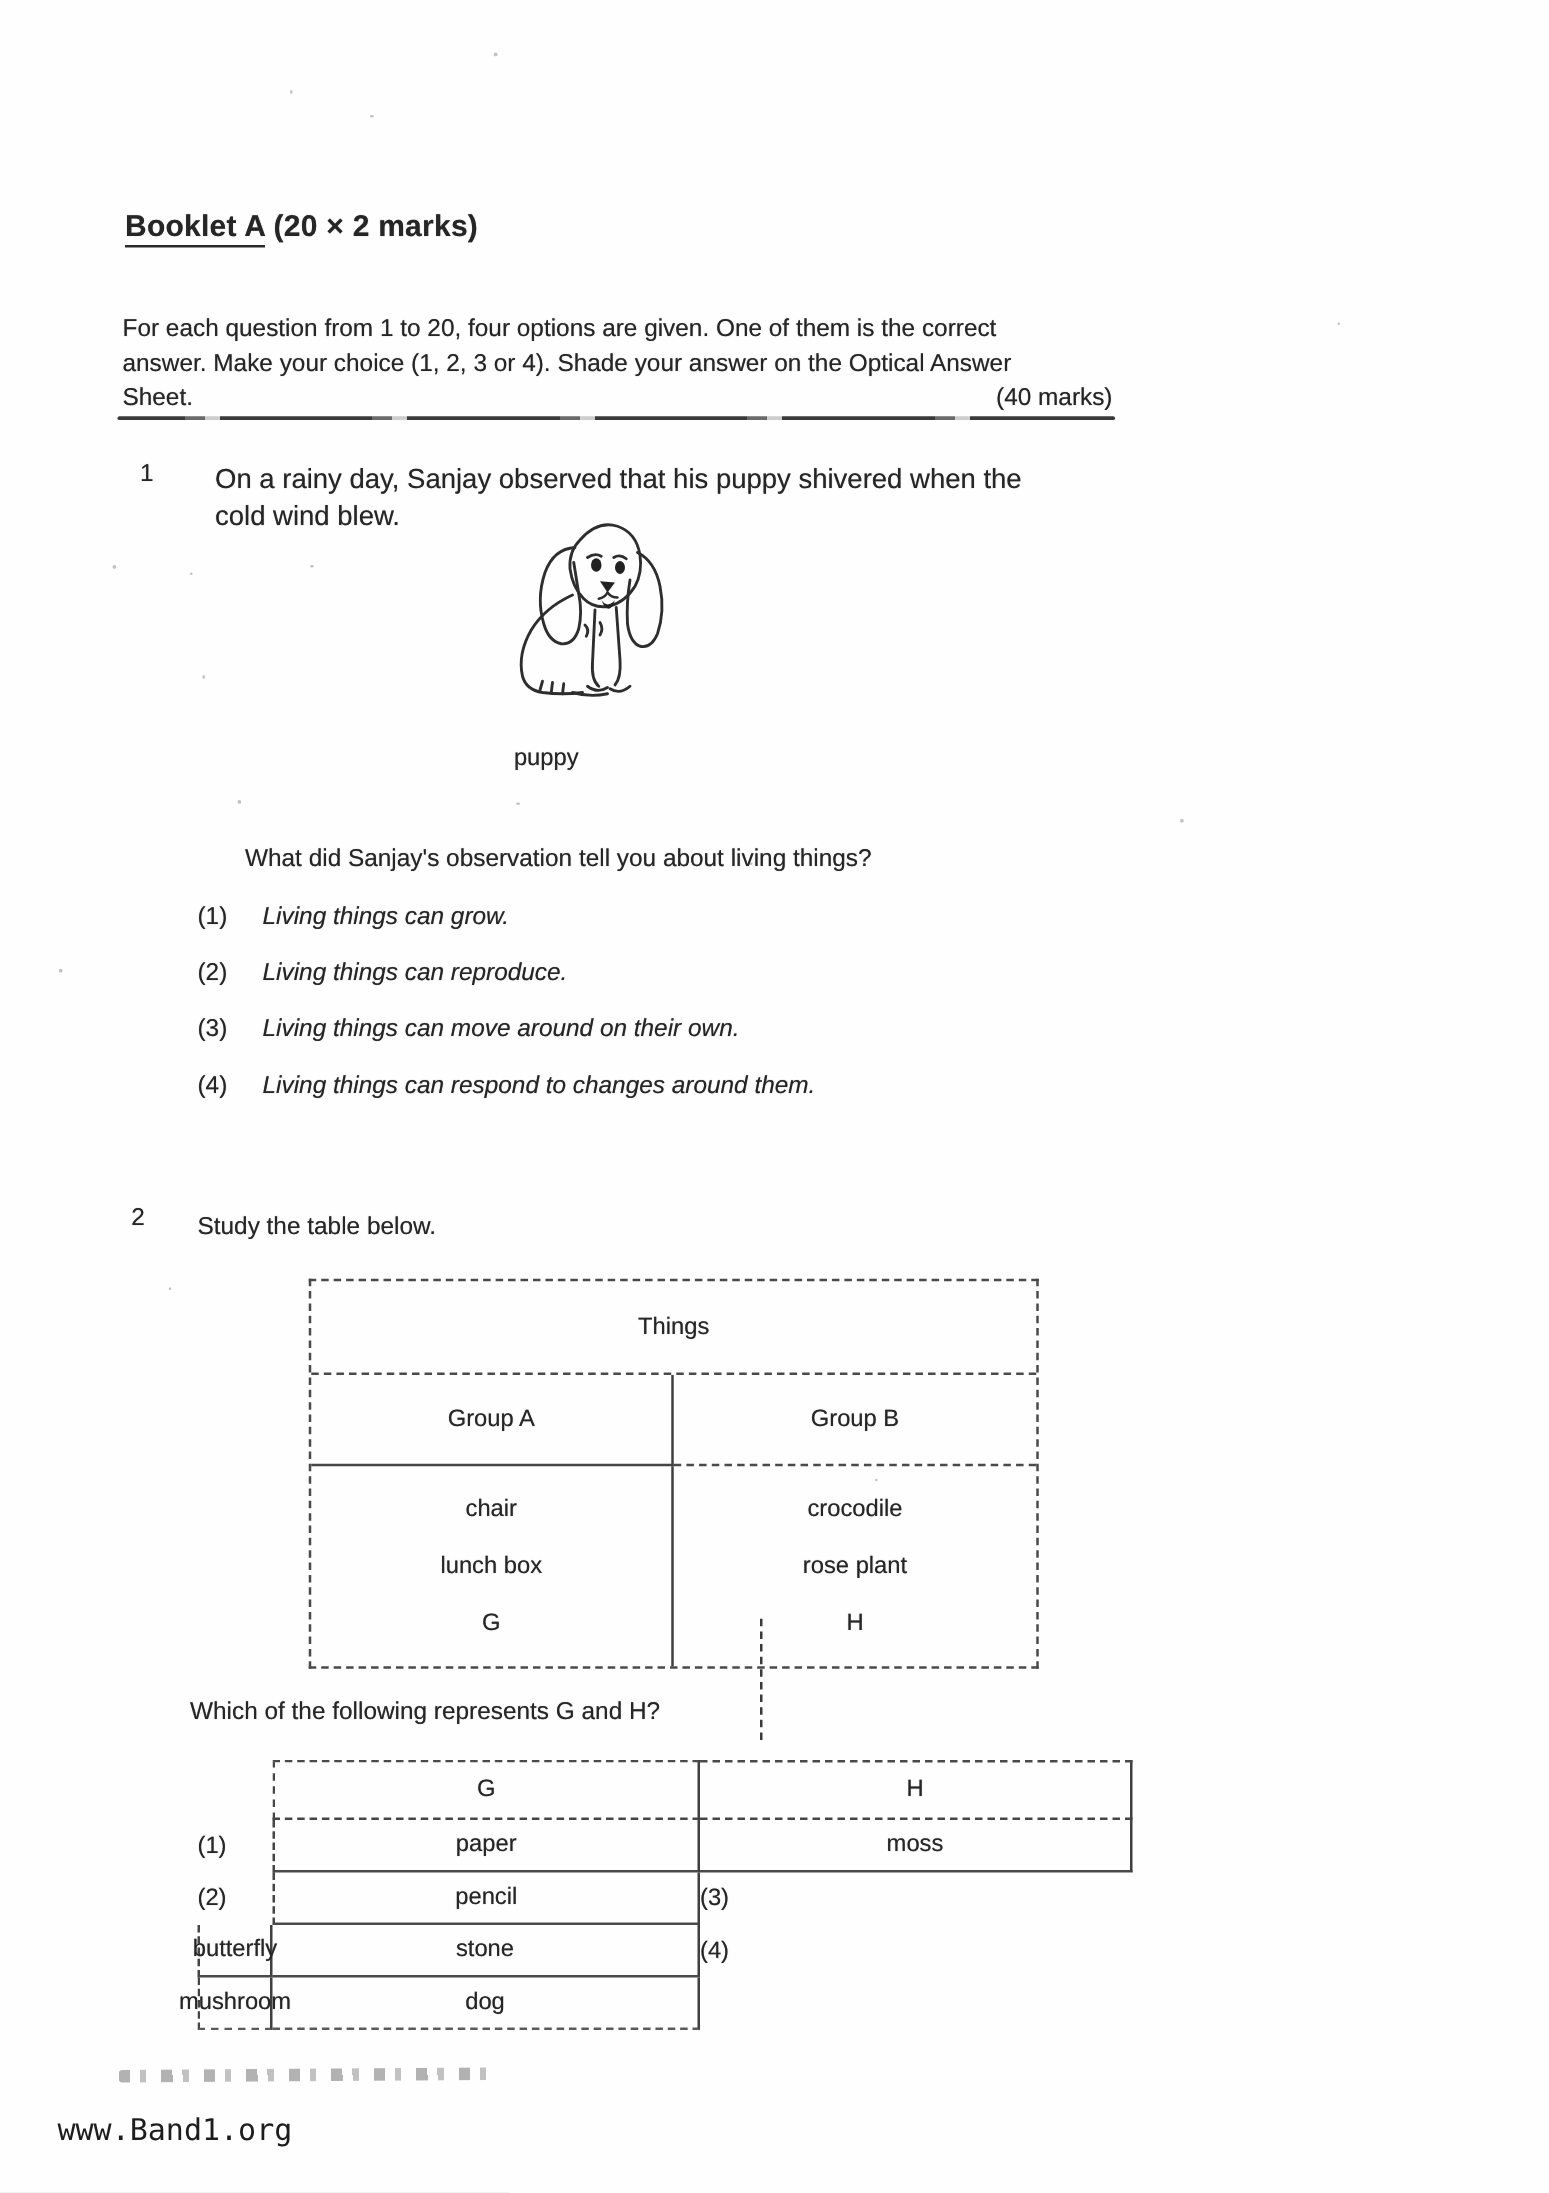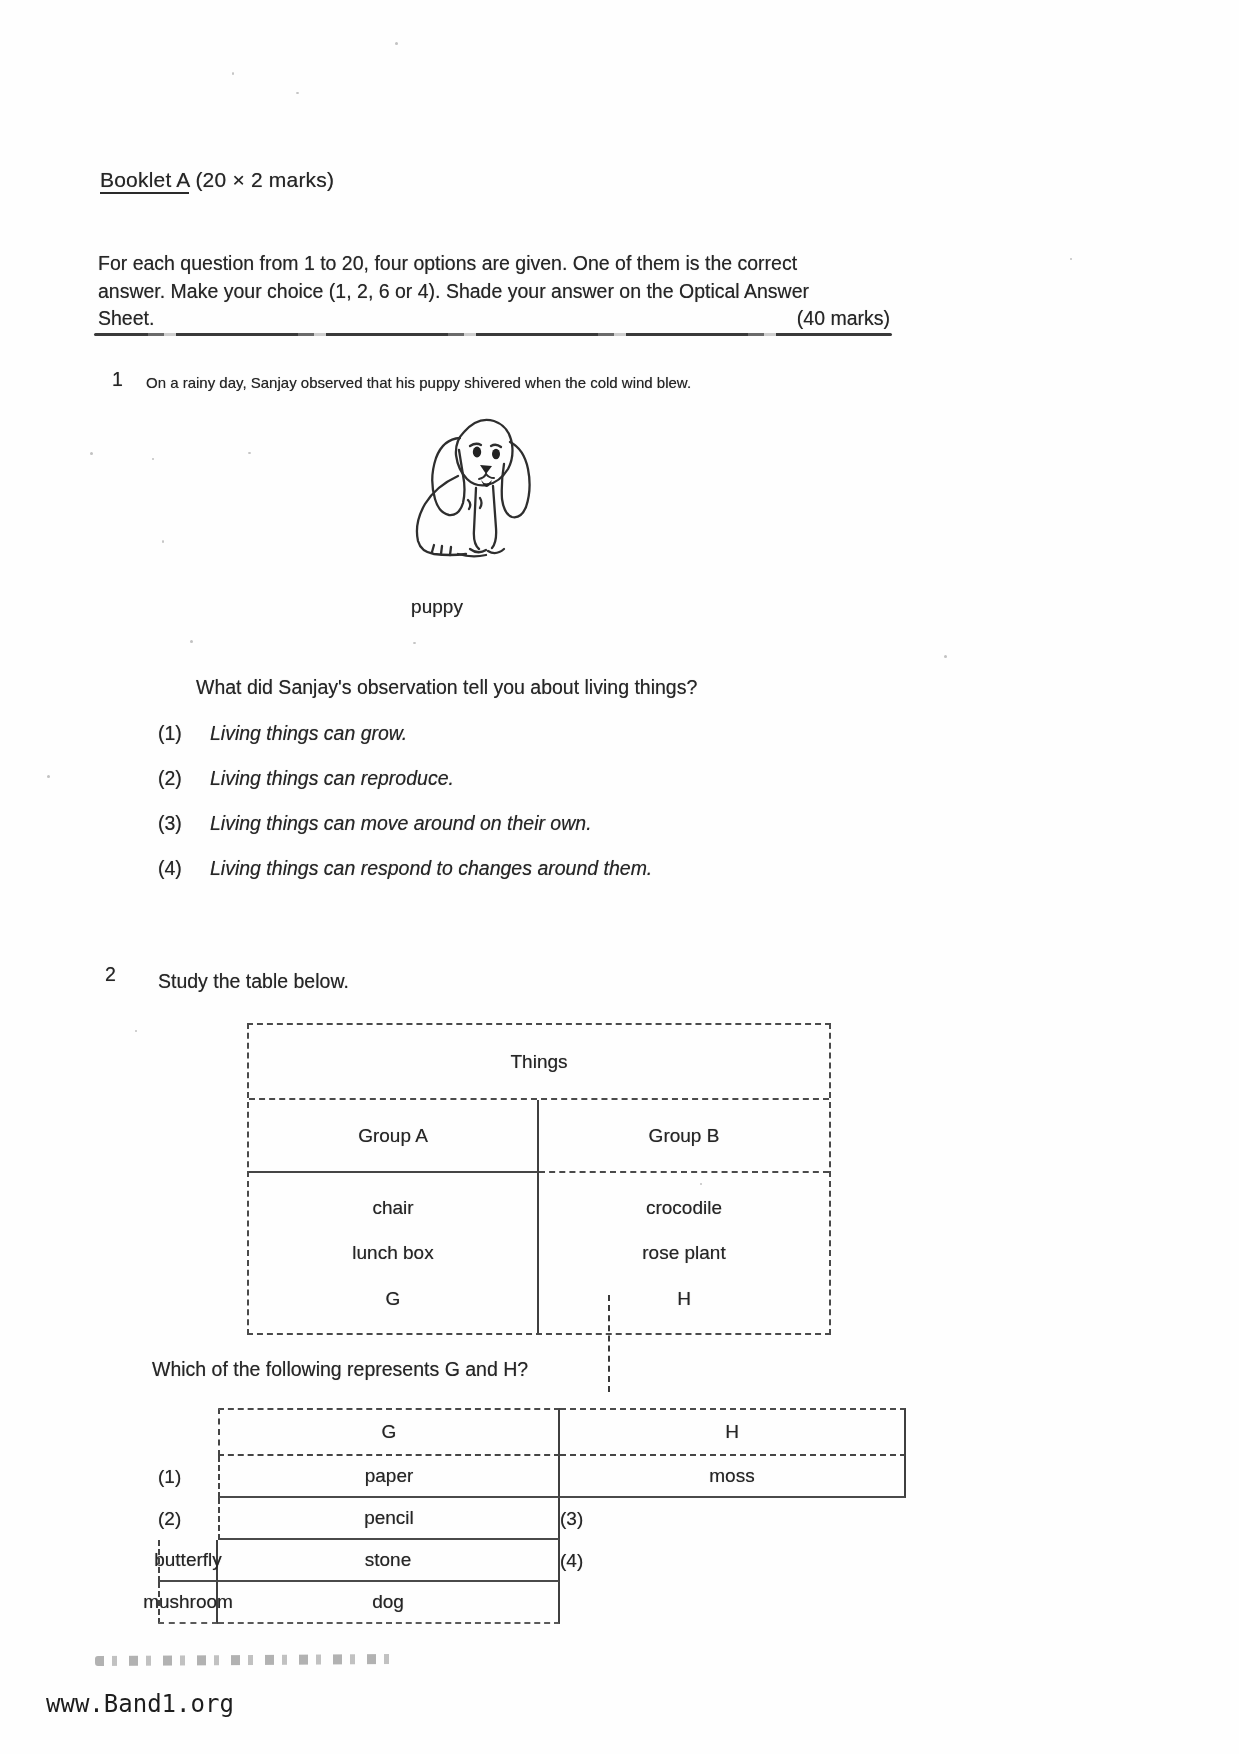--- a/index.html
+++ b/index.html
@@ -9,33 +9,33 @@
     margin:0 auto;
     background:#fefefe;
     font-family:"Liberation Sans", sans-serif;
     color:#262626;
     overflow:hidden;
     text-shadow:0 0 0.7px rgba(20,20,20,0.55);
   }
   .abs{position:absolute;}
 
   
-  .title{top:168px;left:100px;font-size:21px;font-weight:normal;letter-spacing:.2px;}
+  .title{top:168px;left:100px;font-size:24px;font-weight:bold;letter-spacing:.2px;}
   .title-main{border-bottom:2.5px solid #2a2a2a;padding-bottom:1px;}
   .instructions{top:250px;left:98px;width:792px;font-size:19.5px;line-height:27.5px;}
   .instr-line{white-space:nowrap;}
   .instr-line3{display:flex;justify-content:space-between;align-items:flex-end;}
   .rule{top:333px;left:94px;width:798px;height:3px;
     background:repeating-linear-gradient(90deg,#3a3a3a 0 54px,#6a6a6a 54px 70px,rgba(60,60,60,.25) 70px 82px,#3a3a3a 82px 150px);
     border-radius:2px;}
 
   
   .qnum{font-size:19.5px;}
   .q1num{top:368px;left:112px;}
-  .q1text{top:368px;left:146px;width:665px;font-size:15px;line-height:30px;}
+  .q1text{top:368px;left:172px;width:665px;font-size:22px;line-height:30px;}
   .puppy-fig{top:408px;left:388px;width:190px;}
   .puppy-caption{top:596px;left:382px;width:110px;text-align:center;font-size:19px;}
   .q1prompt{top:676px;left:152px;font-size:19.5px;margin-left:44px;}
   .opt-row{position:absolute;left:158px;display:flex;font-size:19.5px;}
   .opt-num{width:52px;}
   .opt-text{display:block;font-style:italic;}
 
   
   .q2num{top:963px;left:105px;}
   .q2text{top:970px;left:158px;font-size:19.5px;}
@@ -99,21 +99,21 @@
   <div class="speck abs" style="left:1070px;top:258px;width:2px;height:2px"></div>
   <div class="speck abs" style="left:700px;top:1183px;width:2px;height:2px"></div>
   <div class="speck abs" style="left:135px;top:1030px;width:2px;height:2px"></div>
 
   <div class="title abs">
     <span class="title-main">Booklet A</span><span> (20 × 2 marks)</span>
   </div>
 
   <div class="instructions abs">
     <div class="instr-line">For each question from 1 to 20, four options are given. One of them is the correct</div>
-    <div class="instr-line">answer. Make your choice (1, 2, 6 or 4). Shade your answer on the Optical Answer</div>
+    <div class="instr-line">answer. Make your choice (1, 2, 3 or 4). Shade your answer on the Optical Answer</div>
     <div class="instr-line instr-line3">
       <span>Sheet.</span>
       <span>(40 marks)</span>
     </div>
   </div>
   <div class="rule abs"></div>
 
   <div class="qnum q1num abs">1</div>
   <div class="q1text abs">On a rainy day, Sanjay observed that his puppy shivered when the cold wind blew.</div>
 

